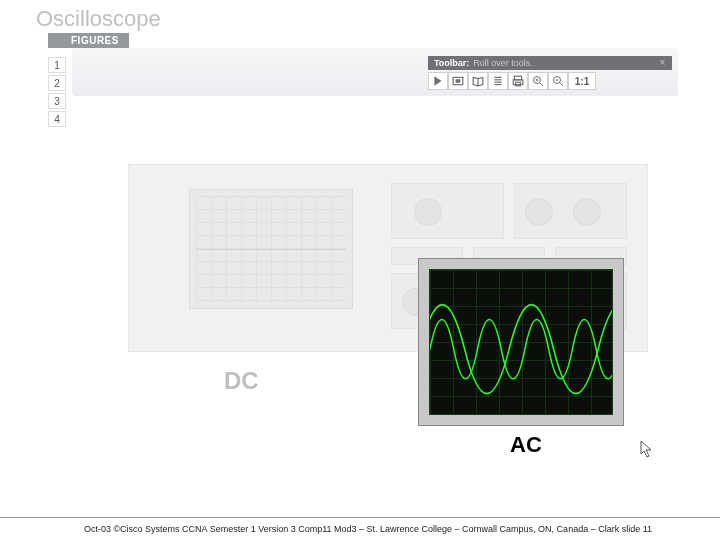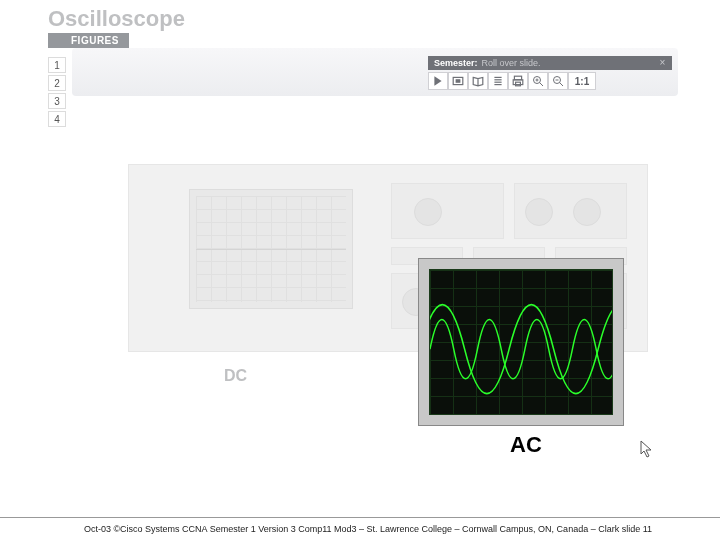--- a/index.html
+++ b/index.html
@@ -7,23 +7,23 @@
     width: 720px;
     height: 540px;
     font-family: Arial, sans-serif;
     background: #fff;
     position: relative;
     overflow: hidden;
   }
   .title {
     position: absolute;
     top: 6px;
-    left: 48px;
+    left: 36px;
     font-size: 22px;
-    font-weight: bold;
+    font-weight: normal;
     color: #bfc0c2;
   }
   .figures-tab {
     position: absolute;
     top: 33px;
     left: 48px;
     background: #95989c;
     color: #fff;
     font-size: 10px;
     font-weight: bold;
@@ -173,21 +173,21 @@
   .btn-box {
     flex: 1;
     height: 18px;
     background: #ececec;
     border: 1px solid #e4e4e4;
   }
   .dc-label {
     position: absolute;
     top: 367px;
     left: 224px;
-    font-size: 16px;
+    font-size: 24px;
     font-weight: bold;
     color: #bfc0c2;
   }
   .ac-label {
     position: absolute;
     top: 432px;
     left: 510px;
     font-size: 22px;
     font-weight: bold;
     color: #000;
@@ -254,22 +254,22 @@
 
 <div class="page-buttons">
   <div class="page-btn">1</div>
   <div class="page-btn">2</div>
   <div class="page-btn">3</div>
   <div class="page-btn">4</div>
 </div>
 
 <div class="toolbar-area">
   <div class="toolbar-header">
-    <span class="label">Semester:</span>
-    <span>Roll over slide.</span>
+    <span class="label">Toolbar:</span>
+    <span>Roll over tools.</span>
     <span class="toolbar-close">×</span>
   </div>
   <div class="toolbar-icons">
     <div class="tool-icon">
       <svg viewBox="0 0 10 10">
           <path d="M2 1 L8 5 L2 9 Z" fill="#6f7177"></path>
         </svg>
     </div>
     <div class="tool-icon">
       <svg viewBox="0 0 10 10">

